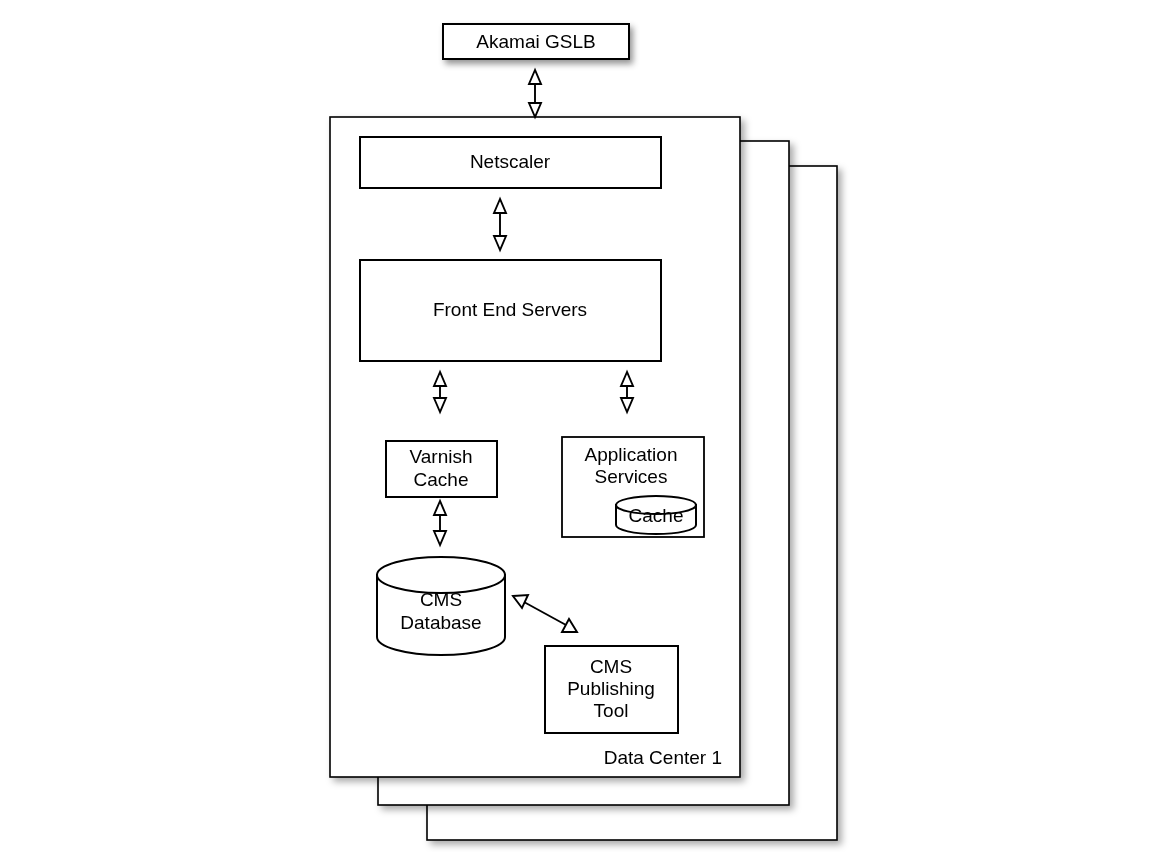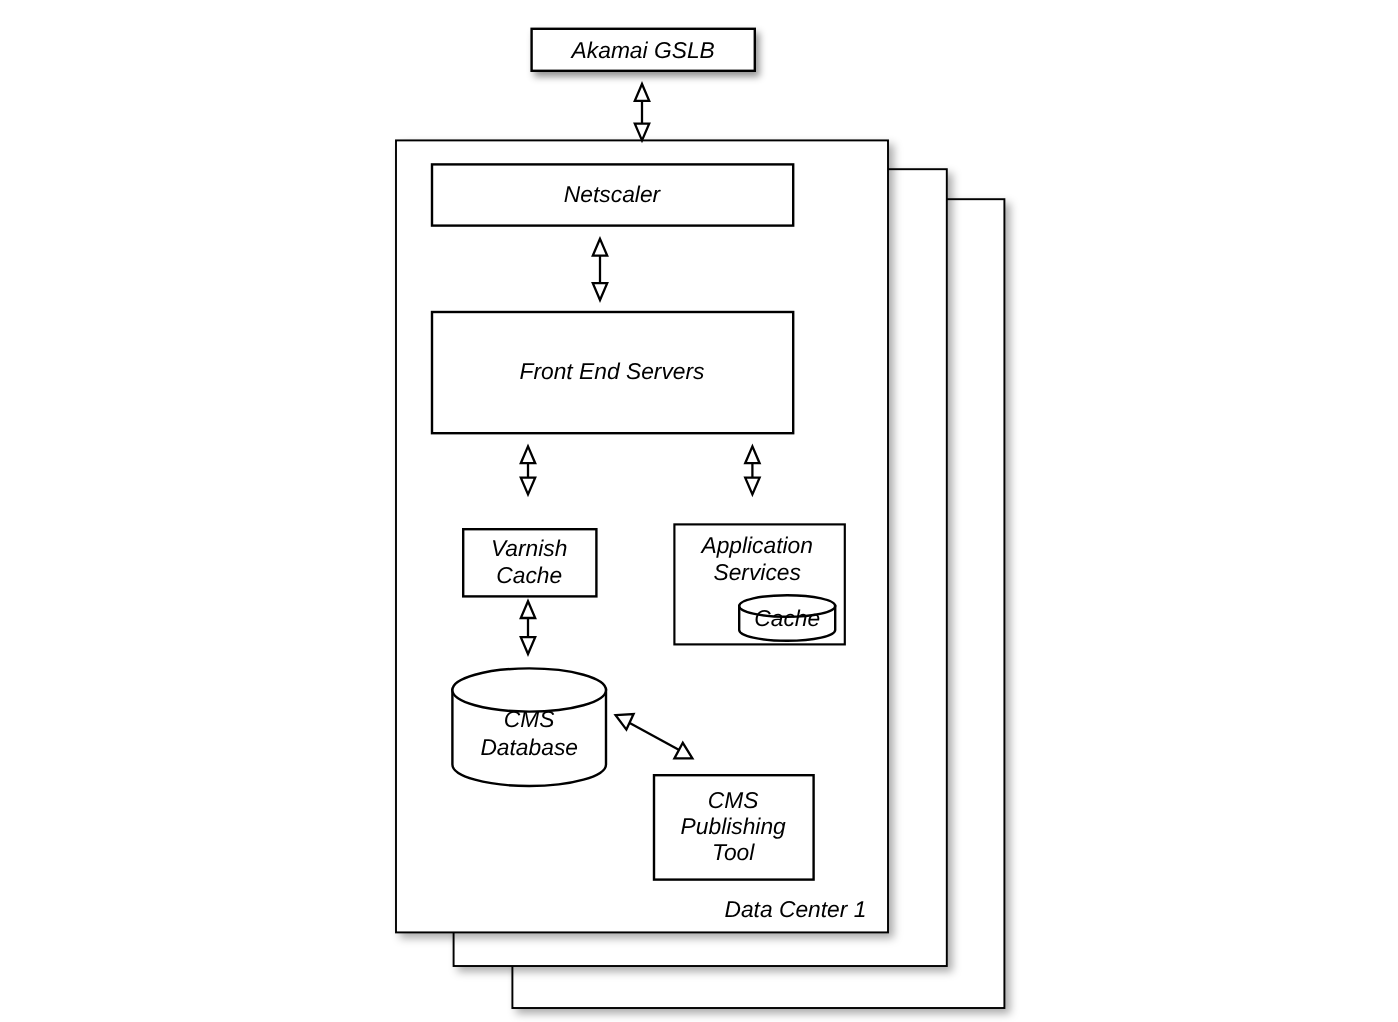--- a/index.html
+++ b/index.html
@@ -12,21 +12,20 @@
     width: 1165px;
     height: 852px;
     font-family: "Liberation Sans", sans-serif;
     overflow: hidden;
   }
   #diagram-root {
     position: relative;
     width: 1165px;
     height: 852px;
     background: #ffffff;
-    font-style: italic;
   }
   svg#diagram-canvas {
     position: absolute;
     top: 0;
     left: 0;
     width: 1165px;
     height: 852px;
     display: block;
   }
   .panel-shape {

